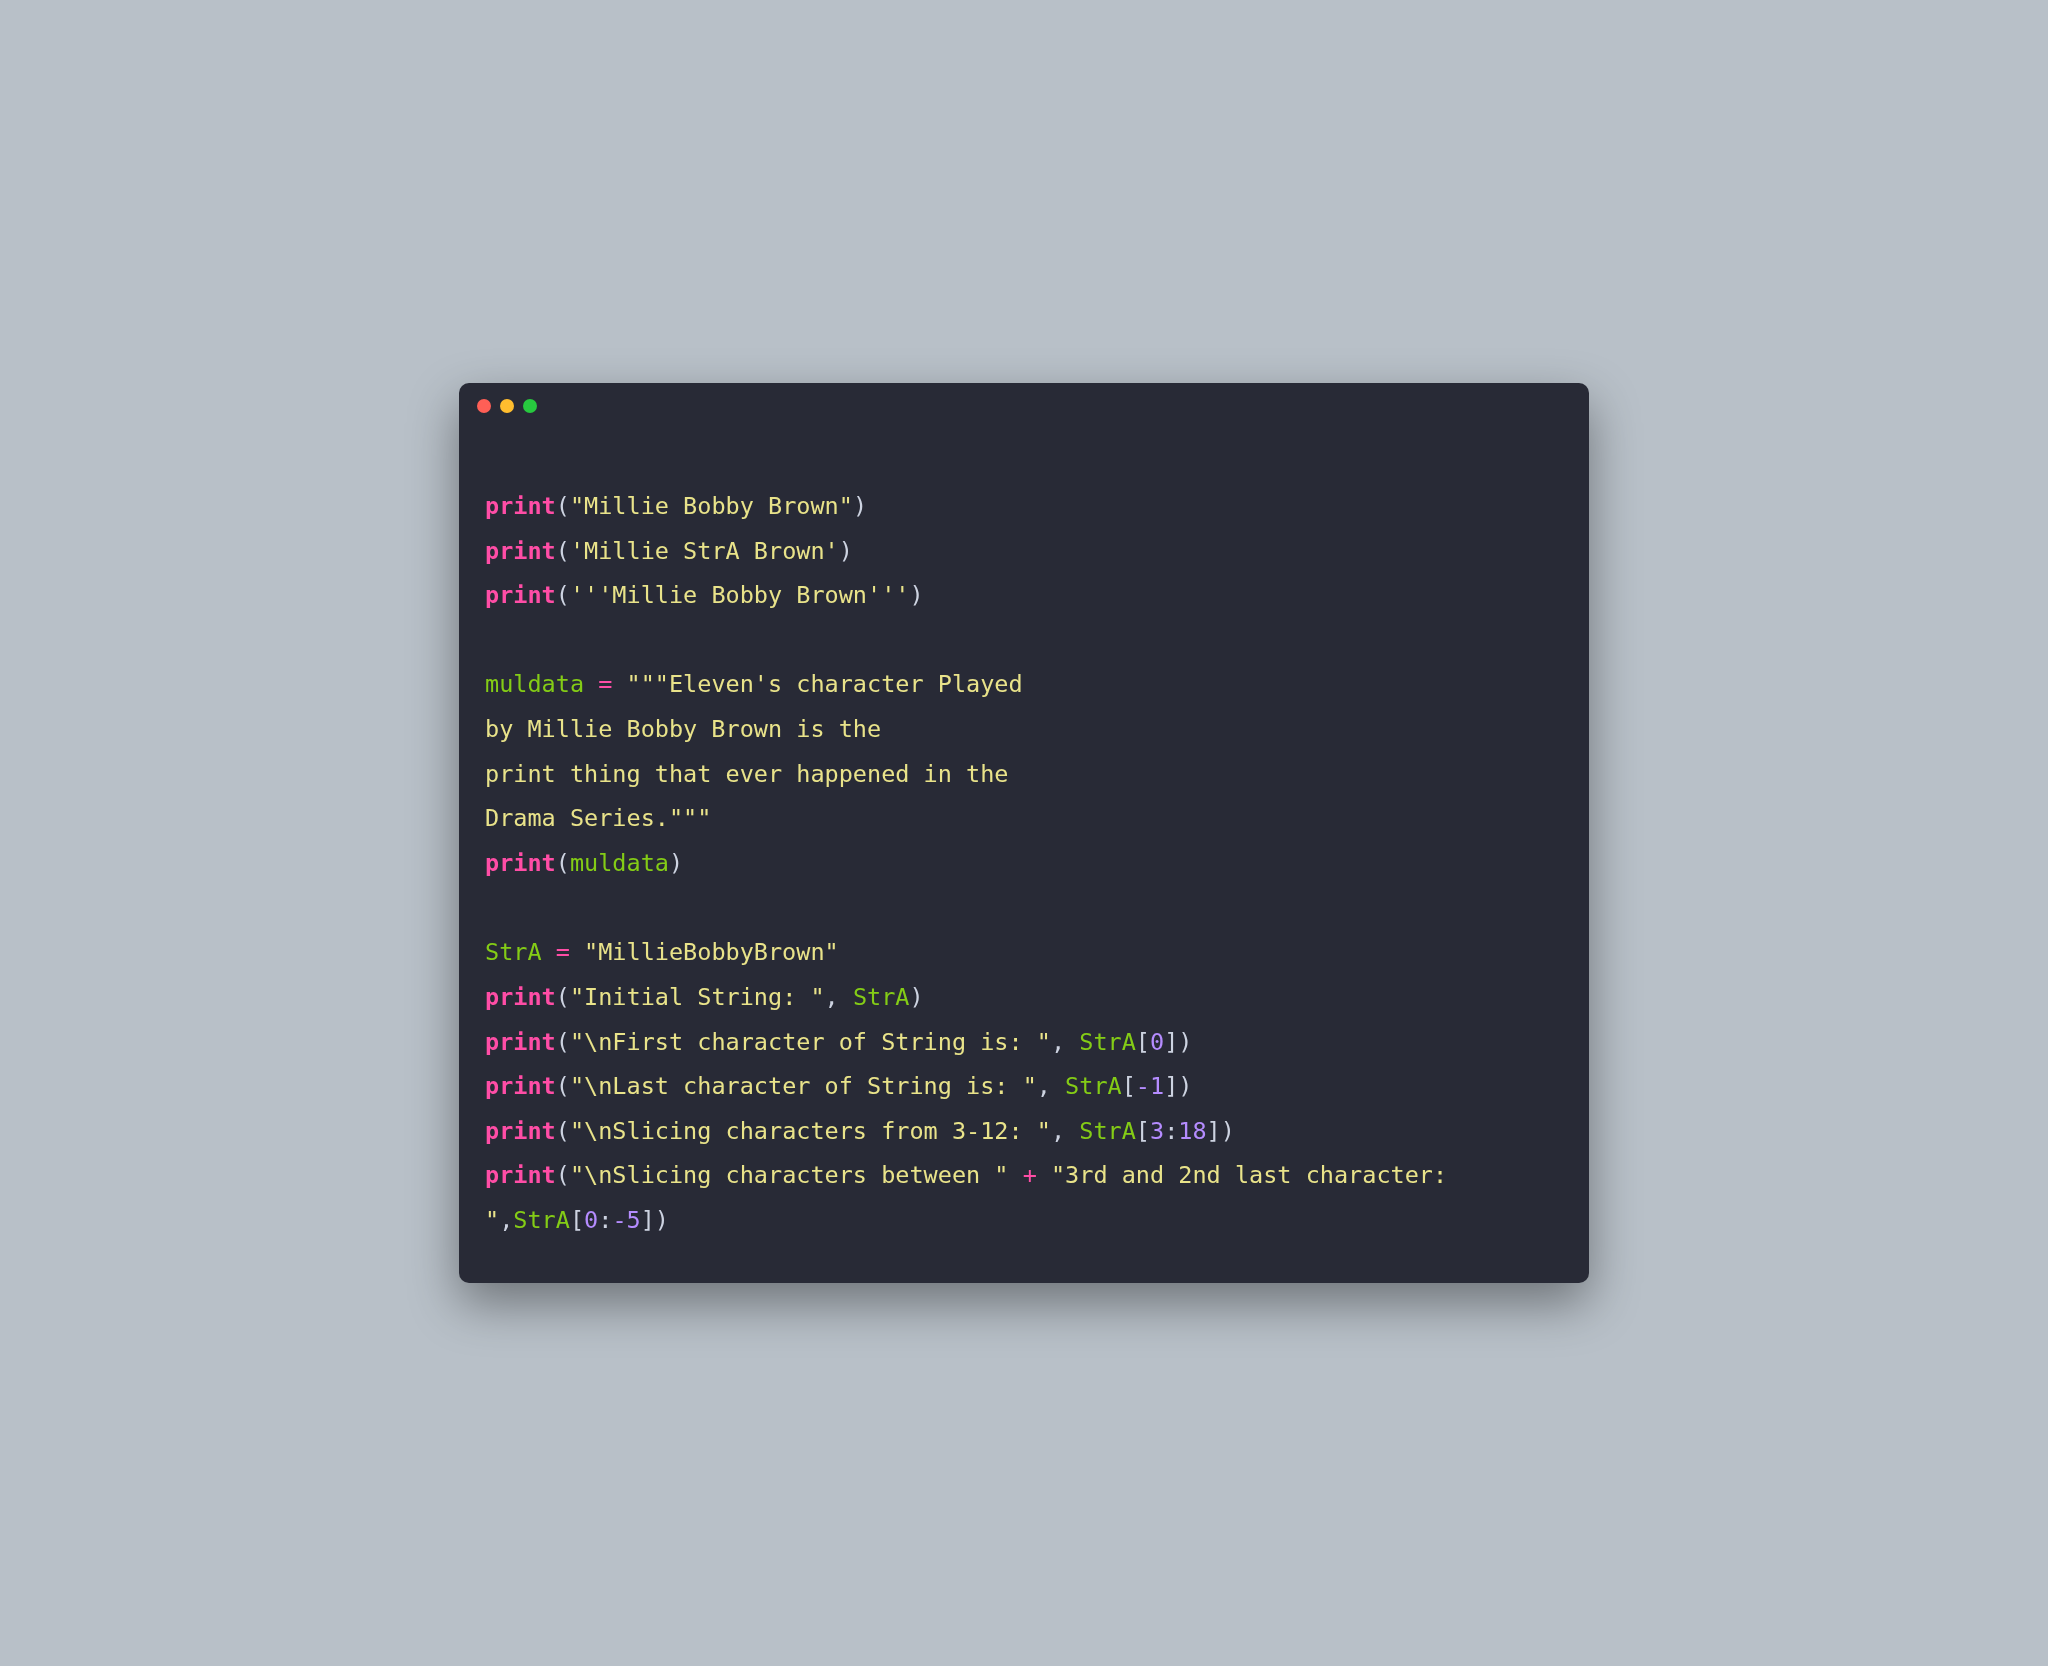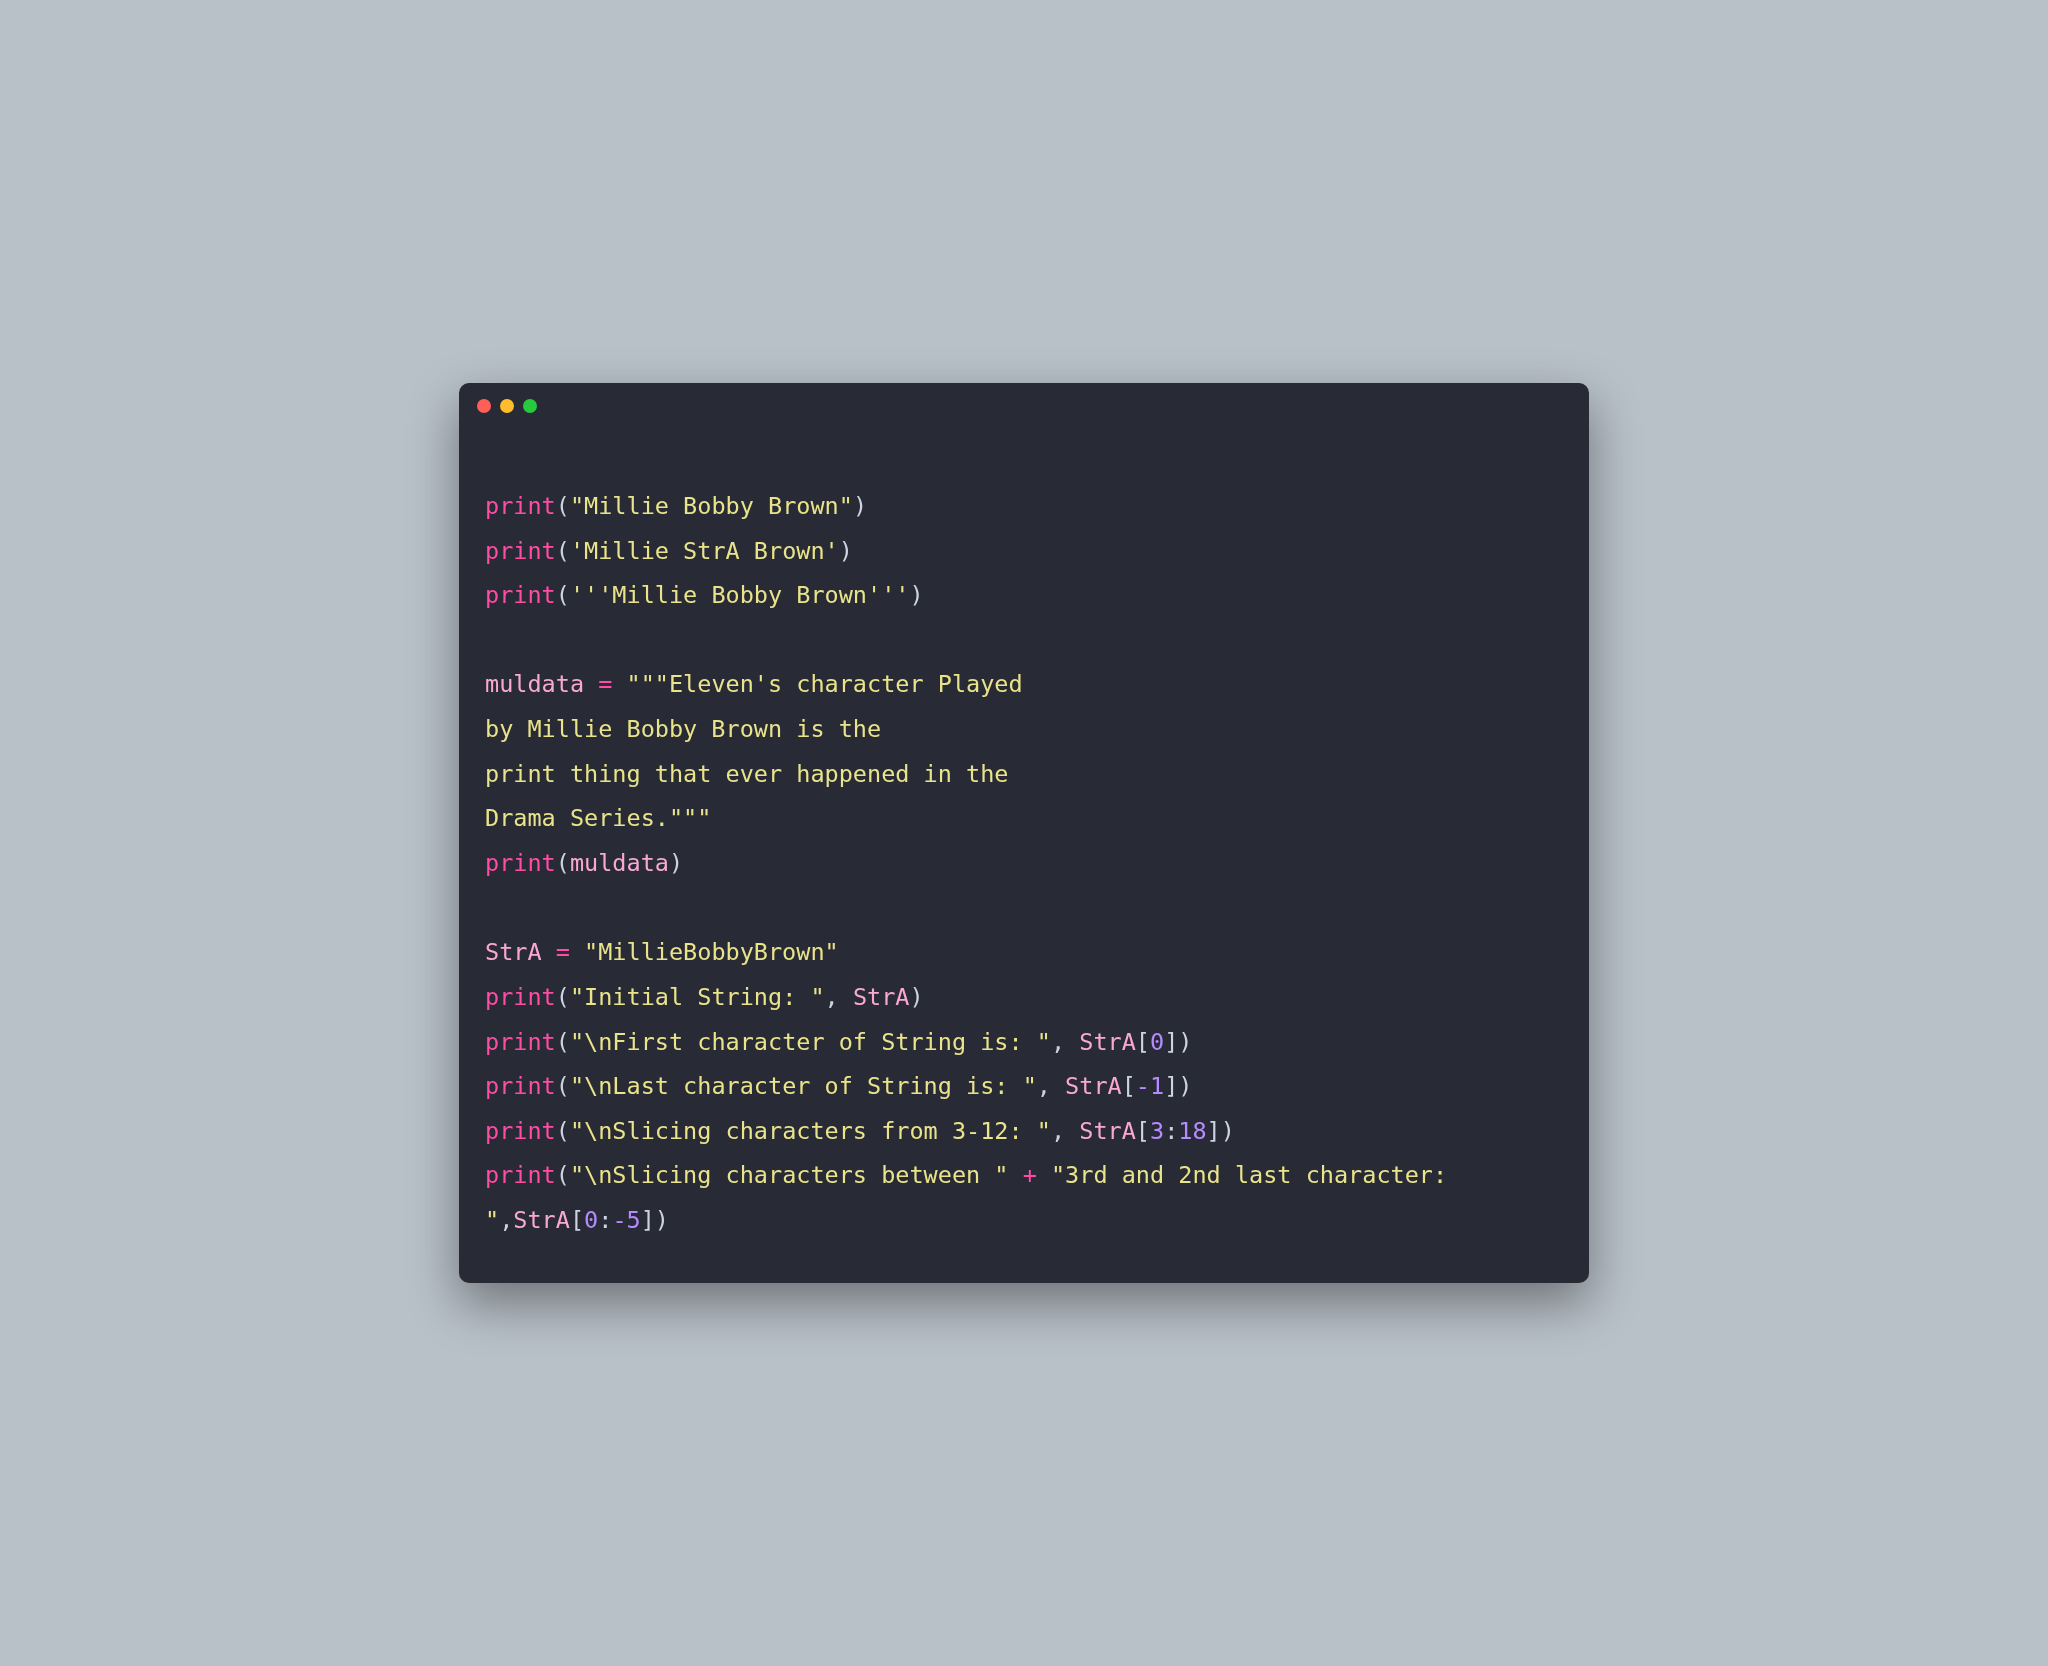--- a/index.html
+++ b/index.html
@@ -37,24 +37,24 @@
   .dot.red    { background: #ff5f56; }
   .dot.yellow { background: #ffbd2e; }
   .dot.green  { background: #27c93f; }
   .code {
     padding: 18px 26px 40px 26px;
     font-size: 23.5px;
     line-height: 1.9;
     white-space: pre;
     color: #f8f2e6;
   }
-  .fn   { color: #ff4da6; }   
+  .fn   { color: #ff4da6; font-weight: bold; }   
   .pn   { color: #cdd3e1; }   
   .str  { color: #e9e38a; }   
-  .id   { color: #f9a8d4; }   
+  .id   { color: #84cc16; }   
   .op   { color: #ff4da6; }   
   .num  { color: #b58cff; }   
   .blank { display: block; height: 1.9em; }
 </style>
 </head>
 <body>
 
 <div class="frame">
   <div class="titlebar">
     <span class="dot red"></span>

